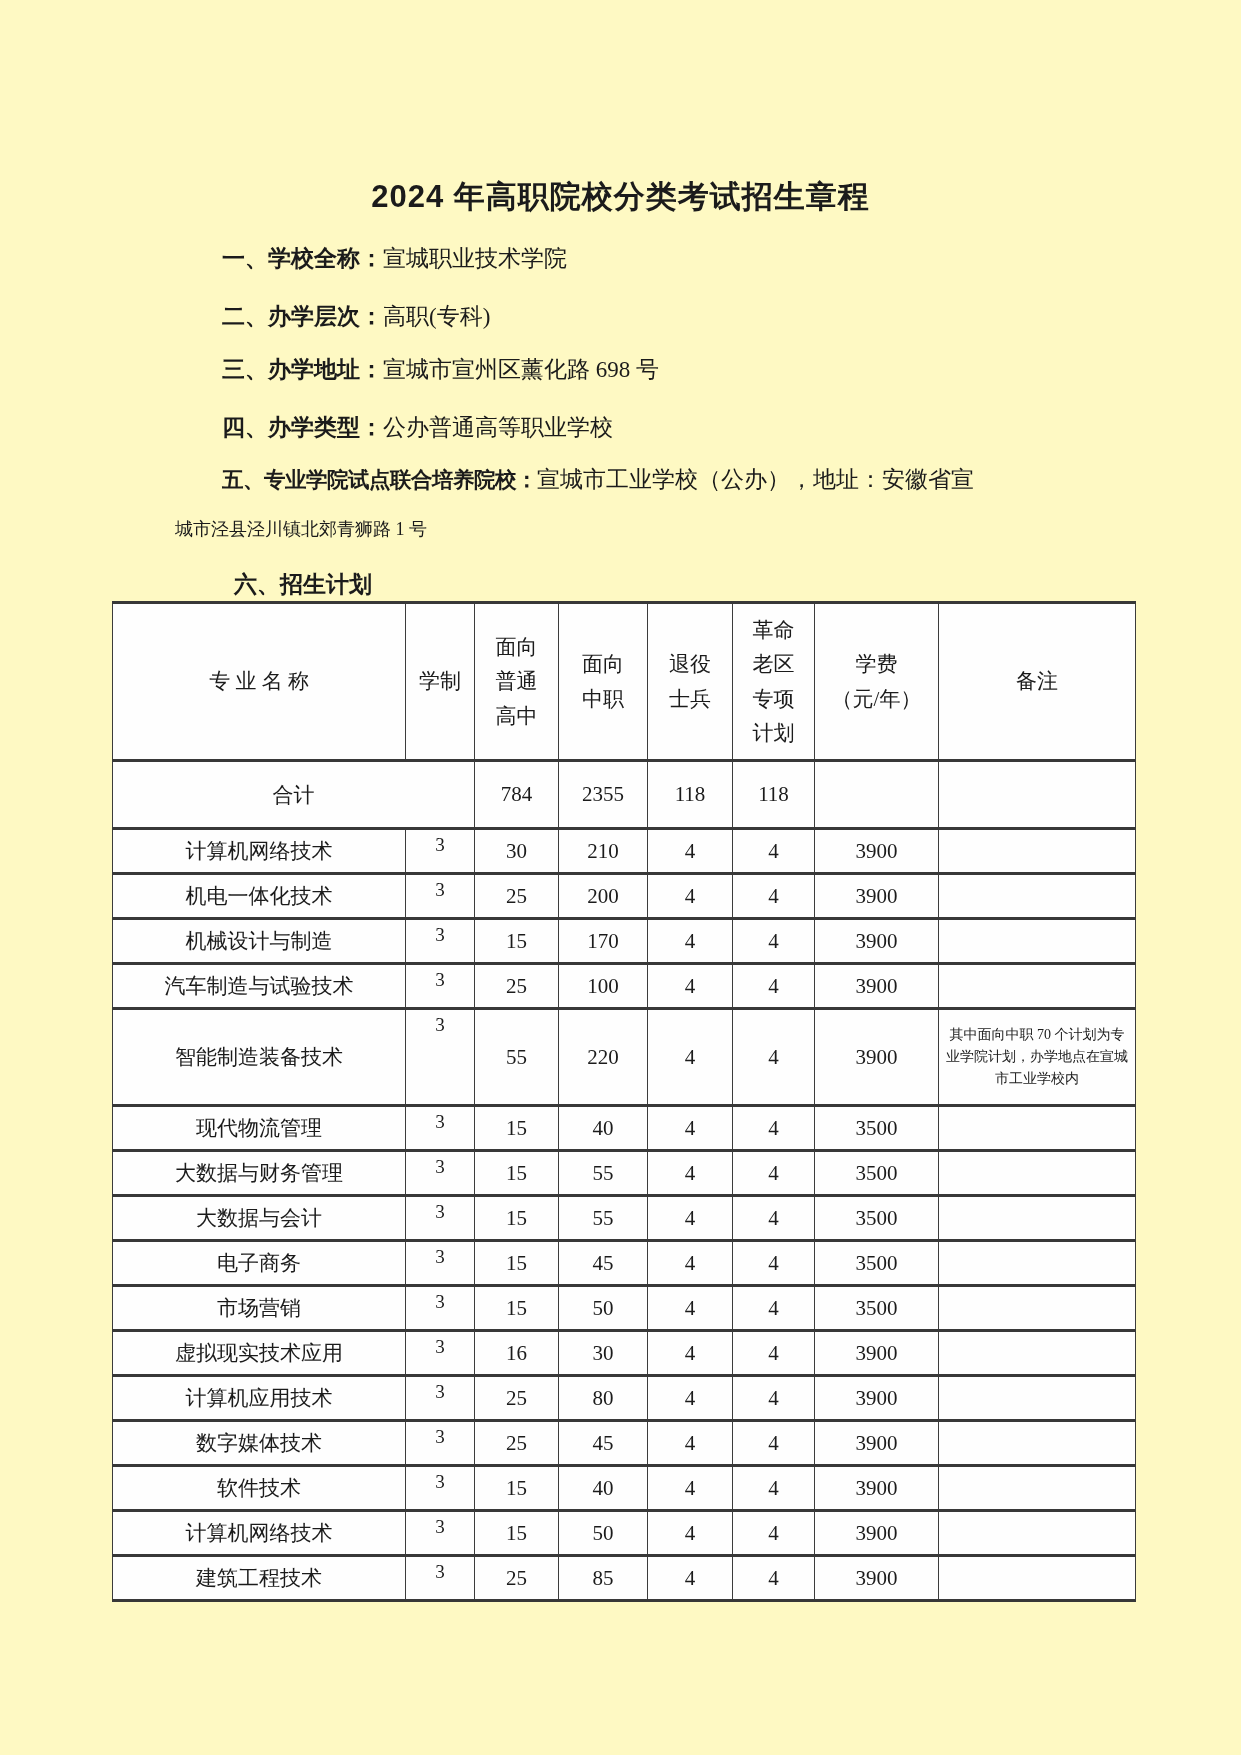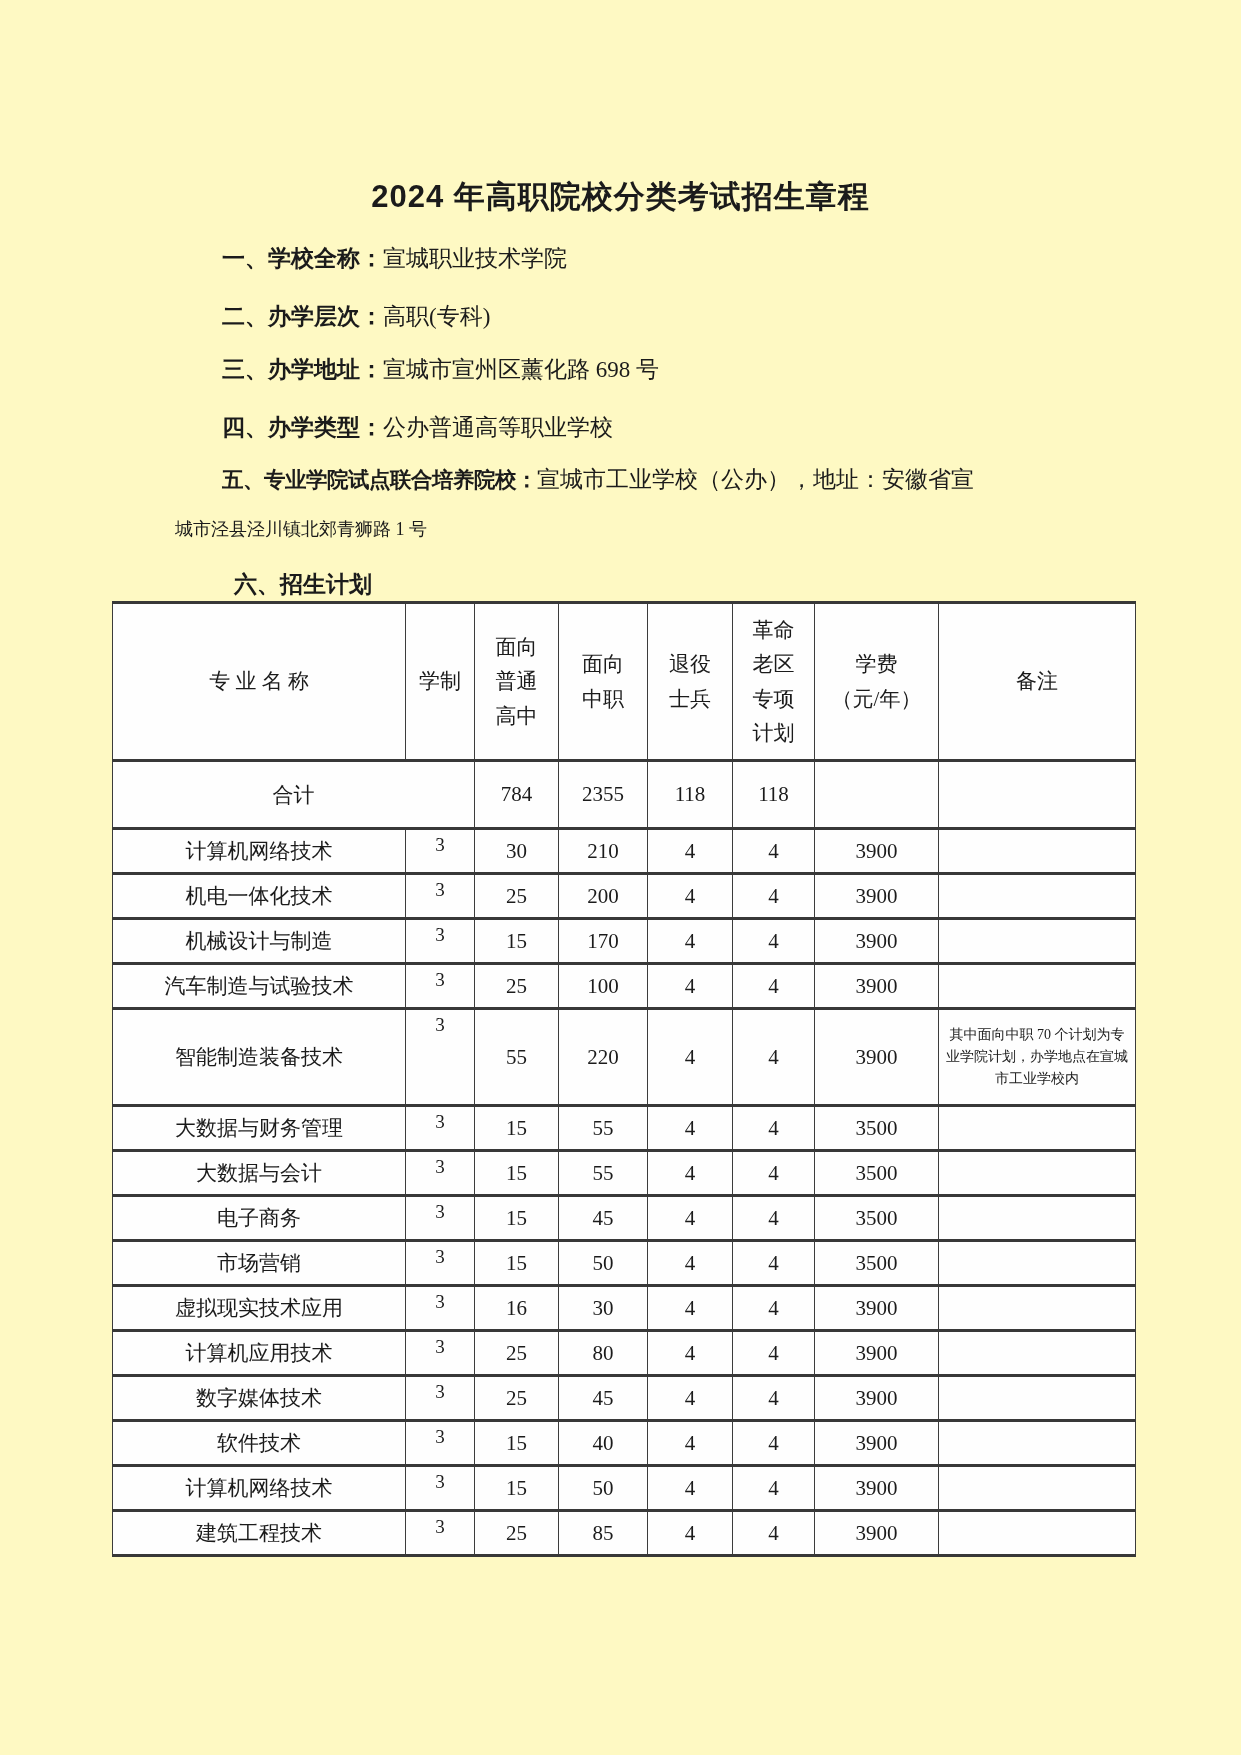--- a/index.html
+++ b/index.html
@@ -188,20 +188,30 @@
           <td class="cell-major">智能制造装备技术</td>
           <td class="cell-duration">3</td>
           <td class="cell-plan-regular-high-school">55</td>
           <td class="cell-plan-secondary-vocational">220</td>
           <td class="cell-plan-veterans">4</td>
           <td class="cell-plan-old-revolutionary-area">4</td>
           <td class="cell-tuition">3900</td>
           <td class="cell-remark has-text">其中面向中职 70 个计划为专业学院计划，办学地点在宣城市工业学校内</td>
         </tr>
         <tr class="data-row">
+          <td class="cell-major">现代物流管理</td>
+          <td class="cell-duration">3</td>
+          <td class="cell-plan-regular-high-school">15</td>
+          <td class="cell-plan-secondary-vocational">40</td>
+          <td class="cell-plan-veterans">4</td>
+          <td class="cell-plan-old-revolutionary-area">4</td>
+          <td class="cell-tuition">3500</td>
+          <td class="cell-remark"></td>
+        </tr>
+        <tr class="data-row">
           <td class="cell-major">大数据与财务管理</td>
           <td class="cell-duration">3</td>
           <td class="cell-plan-regular-high-school">15</td>
           <td class="cell-plan-secondary-vocational">55</td>
           <td class="cell-plan-veterans">4</td>
           <td class="cell-plan-old-revolutionary-area">4</td>
           <td class="cell-tuition">3500</td>
           <td class="cell-remark"></td>
         </tr>
         <tr class="data-row">

